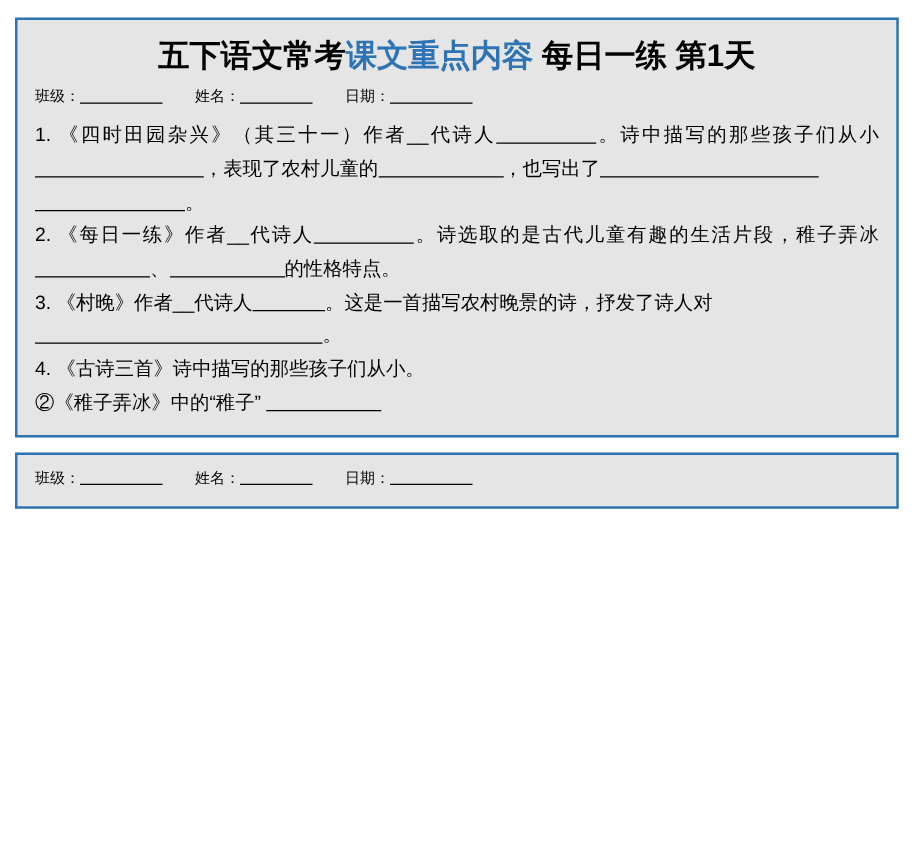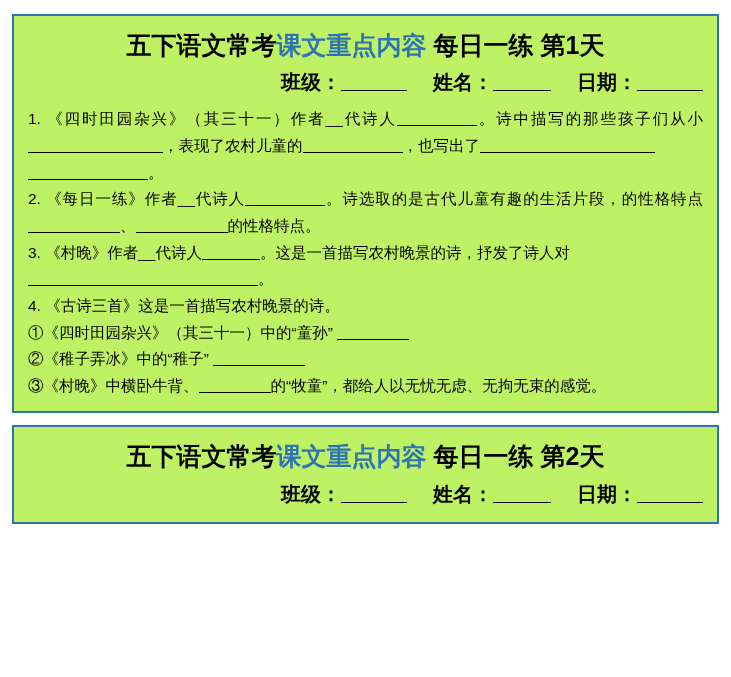--- a/index.html
+++ b/index.html
@@ -20,41 +20,41 @@
     height: 677px;
     box-sizing: border-box;
     padding: 14px 12px 0 12px;
   }
   .card {
     border: 2px solid #2e74b5;
     box-sizing: border-box;
     width: 707px;
     padding: 10px 14px 12px 14px;
     margin-bottom: 12px;
-    background: #bef264;
+    background: #e5e5e5;
   }
   .card.second {
     padding-bottom: 4px;
   }
   .title {
     text-align: center;
     font-weight: bold;
     font-size: 25px;
     letter-spacing: 0px;
     line-height: 1.25;
     margin: 4px 0 8px 0;
     white-space: nowrap;
   }
   .title .hl {
     color: #2e74b5;
   }
   .meta {
-    text-align: right;
-    font-weight: bold;
-    font-size: 20px;
+    text-align: left;
+    font-weight: normal;
+    font-size: 12px;
     margin: 0 0 10px 0;
     white-space: nowrap;
   }
   .meta .gap {
     display: inline-block;
     width: 26px;
   }
   .meta .blank {
     display: inline-block;
     border-bottom: 1.5px solid #000;
@@ -110,51 +110,42 @@
     </div>
 
     <div class="body">
       <p>
         <span>1.</span>
         <span>《四时田园杂兴》（其三十一）作者__代诗人</span><span class="u w80"></span><span>。诗中描写的那些孩子们从小</span><span class="u w135"></span><span>，表现了农村儿童的</span><span class="u w100"></span><span>，也写出了</span><span class="u w175"></span><br><span class="u w120"></span><span>。</span>
       </p>
 
       <p>
         <span>2.</span>
-        <span>《每日一练》作者__代诗人</span><span class="u w80"></span><span>。诗选取的是古代儿童有趣的生活片段，的性格特点</span><span class="u w92"></span><span>、</span><span class="u w92"></span><span>的性格特点。</span>
+        <span>《每日一练》作者__代诗人</span><span class="u w80"></span><span>。诗选取的是古代儿童有趣的生活片段，稚子弄冰</span><span class="u w92"></span><span>、</span><span class="u w92"></span><span>的性格特点。</span>
       </p>
 
       <p>
         <span>3.</span>
         <span>《村晚》作者__代诗人</span><span class="u w58"></span><span>。这是一首描写农村晚景的诗，抒发了诗人对</span><br><span class="u w230"></span><span>。</span>
       </p>
 
       <p>
         <span>4.</span>
-        <span>《古诗三首》这是一首描写农村晚景的诗。</span>
+        <span>《古诗三首》诗中描写的那些孩子们从小。</span>
       </p>
 
-      <p>
-        <span>①</span><span>《四时田园杂兴》（其三十一）中的“童孙”</span> <span class="u w72"></span>
-      </p>
 
       <p>
         <span>②</span><span>《稚子弄冰》中的“稚子”</span> <span class="u w92"></span>
       </p>
 
-      <p>
-        <span>③</span><span>《村晚》中横卧牛背、</span><span class="u w72"></span><span>的“牧童”，都给人以无忧无虑、无拘无束的感觉。</span>
-      </p>
     </div>
   </div>
 
   <div class="card second">
-    <div class="title">
-      <span>五下语文常考</span><span class="hl">课文重点内容</span><span> 每日一练 第2天</span>
-    </div>
 
     <div class="meta">
       <span>班级：</span><span class="blank"></span><span class="gap"></span><span>姓名：</span><span class="blank short"></span><span class="gap"></span><span>日期：</span><span class="blank"></span>
     </div>
 
     <div class="body clip">
 
     </div>
   </div>
 

